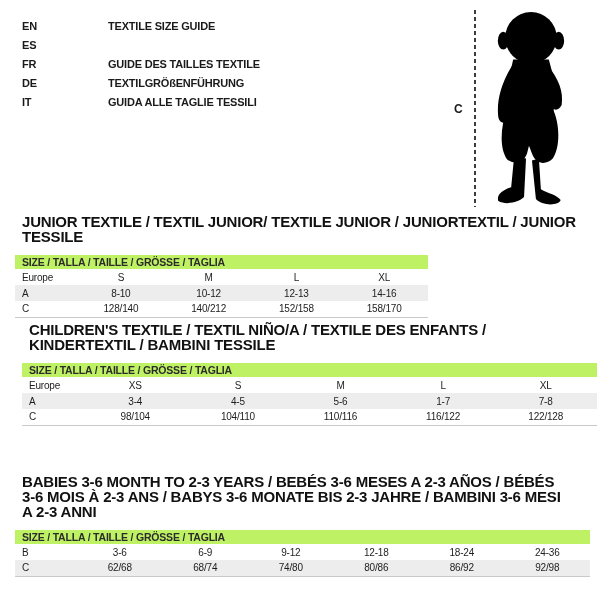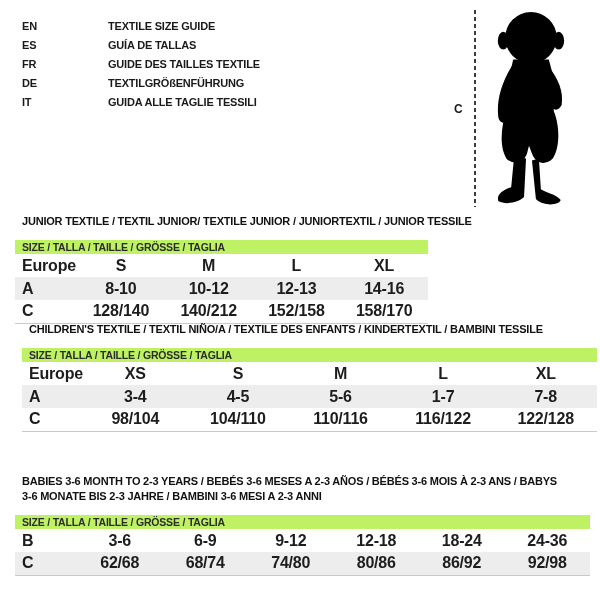--- a/index.html
+++ b/index.html
@@ -20,55 +20,54 @@
     background-image:repeating-linear-gradient(to bottom,#3c3c3c 0 4px,transparent 4px 7px);
   }
   .height-label { position:absolute; left:4px; top:94px; font-size:12px; font-weight:700; }
   .baby { position:absolute; left:33px; top:2px; width:90px; height:198px; }
   
   .size-section { position:absolute; left:0; width:600px; }
   .section-0 { top:214px; }
   .section-1 { top:322px;margin-left:7px; }
   .section-2 { top:426px;margin-top:48px; }
   .section-heading {
-    margin:0 0 11px 22px; font-size:11px; font-weight:700; line-height:15px;
+    margin:0 0 11px 22px; font-size:15px; font-weight:700; line-height:15px;
     letter-spacing:-0.2px; color:#111; width:560px;
   }
   .section-2 .section-heading { width:545px; }
   .size-table { border-collapse:collapse; table-layout:fixed; margin-left:15px; border-bottom:1px solid #c9c9c9; }
   .section-0 .size-table { width:413px; }
   .section-1 .size-table, .section-2 .size-table { width:575px; }
   .size-table col.label-col { width:62px; }
   .size-table th {
     background:#bef264; height:14px; text-align:left; padding:1px 0 1px 7px;
     font-size:10.5px; font-weight:700; letter-spacing:-0.2px; color:#2b2b2b;
   }
   .size-table td {
-    height:23px; font-size:16px; font-weight:700; text-align:center;
+    height:16px; font-size:10px; font-weight:400; text-align:center;
     letter-spacing:-0.2px; color:#1d1d1d; padding:0;
   }
   .size-table td.row-label { text-align:left; padding-left:7px; }
   .size-table tbody tr:nth-child(even) { background:#ededed; }
   
   .footnotes { position:absolute; top:536px; left:22px; }
   .footnote { font-size:10.5px; font-weight:700; line-height:18px; letter-spacing:-0.2px; color:#111; }
 </style>
 </head>
 <body>
 
 <div class="page">
 
   <div class="lang-list">
       <div class="lang-row">
         <span class="lang-code">EN</span>
         <span class="lang-title">TEXTILE SIZE GUIDE</span>
       </div>
       <div class="lang-row">
         <span class="lang-code">ES</span>
-        <span class="lang-title">GUÍA DE TALLAS</span>
       </div>
       <div class="lang-row">
         <span class="lang-code">FR</span>
         <span class="lang-title">GUIDE DES TAILLES TEXTILE</span>
       </div>
       <div class="lang-row">
         <span class="lang-code">DE</span>
         <span class="lang-title">TEXTILGRÖßENFÜHRUNG</span>
       </div>
       <div class="lang-row">

